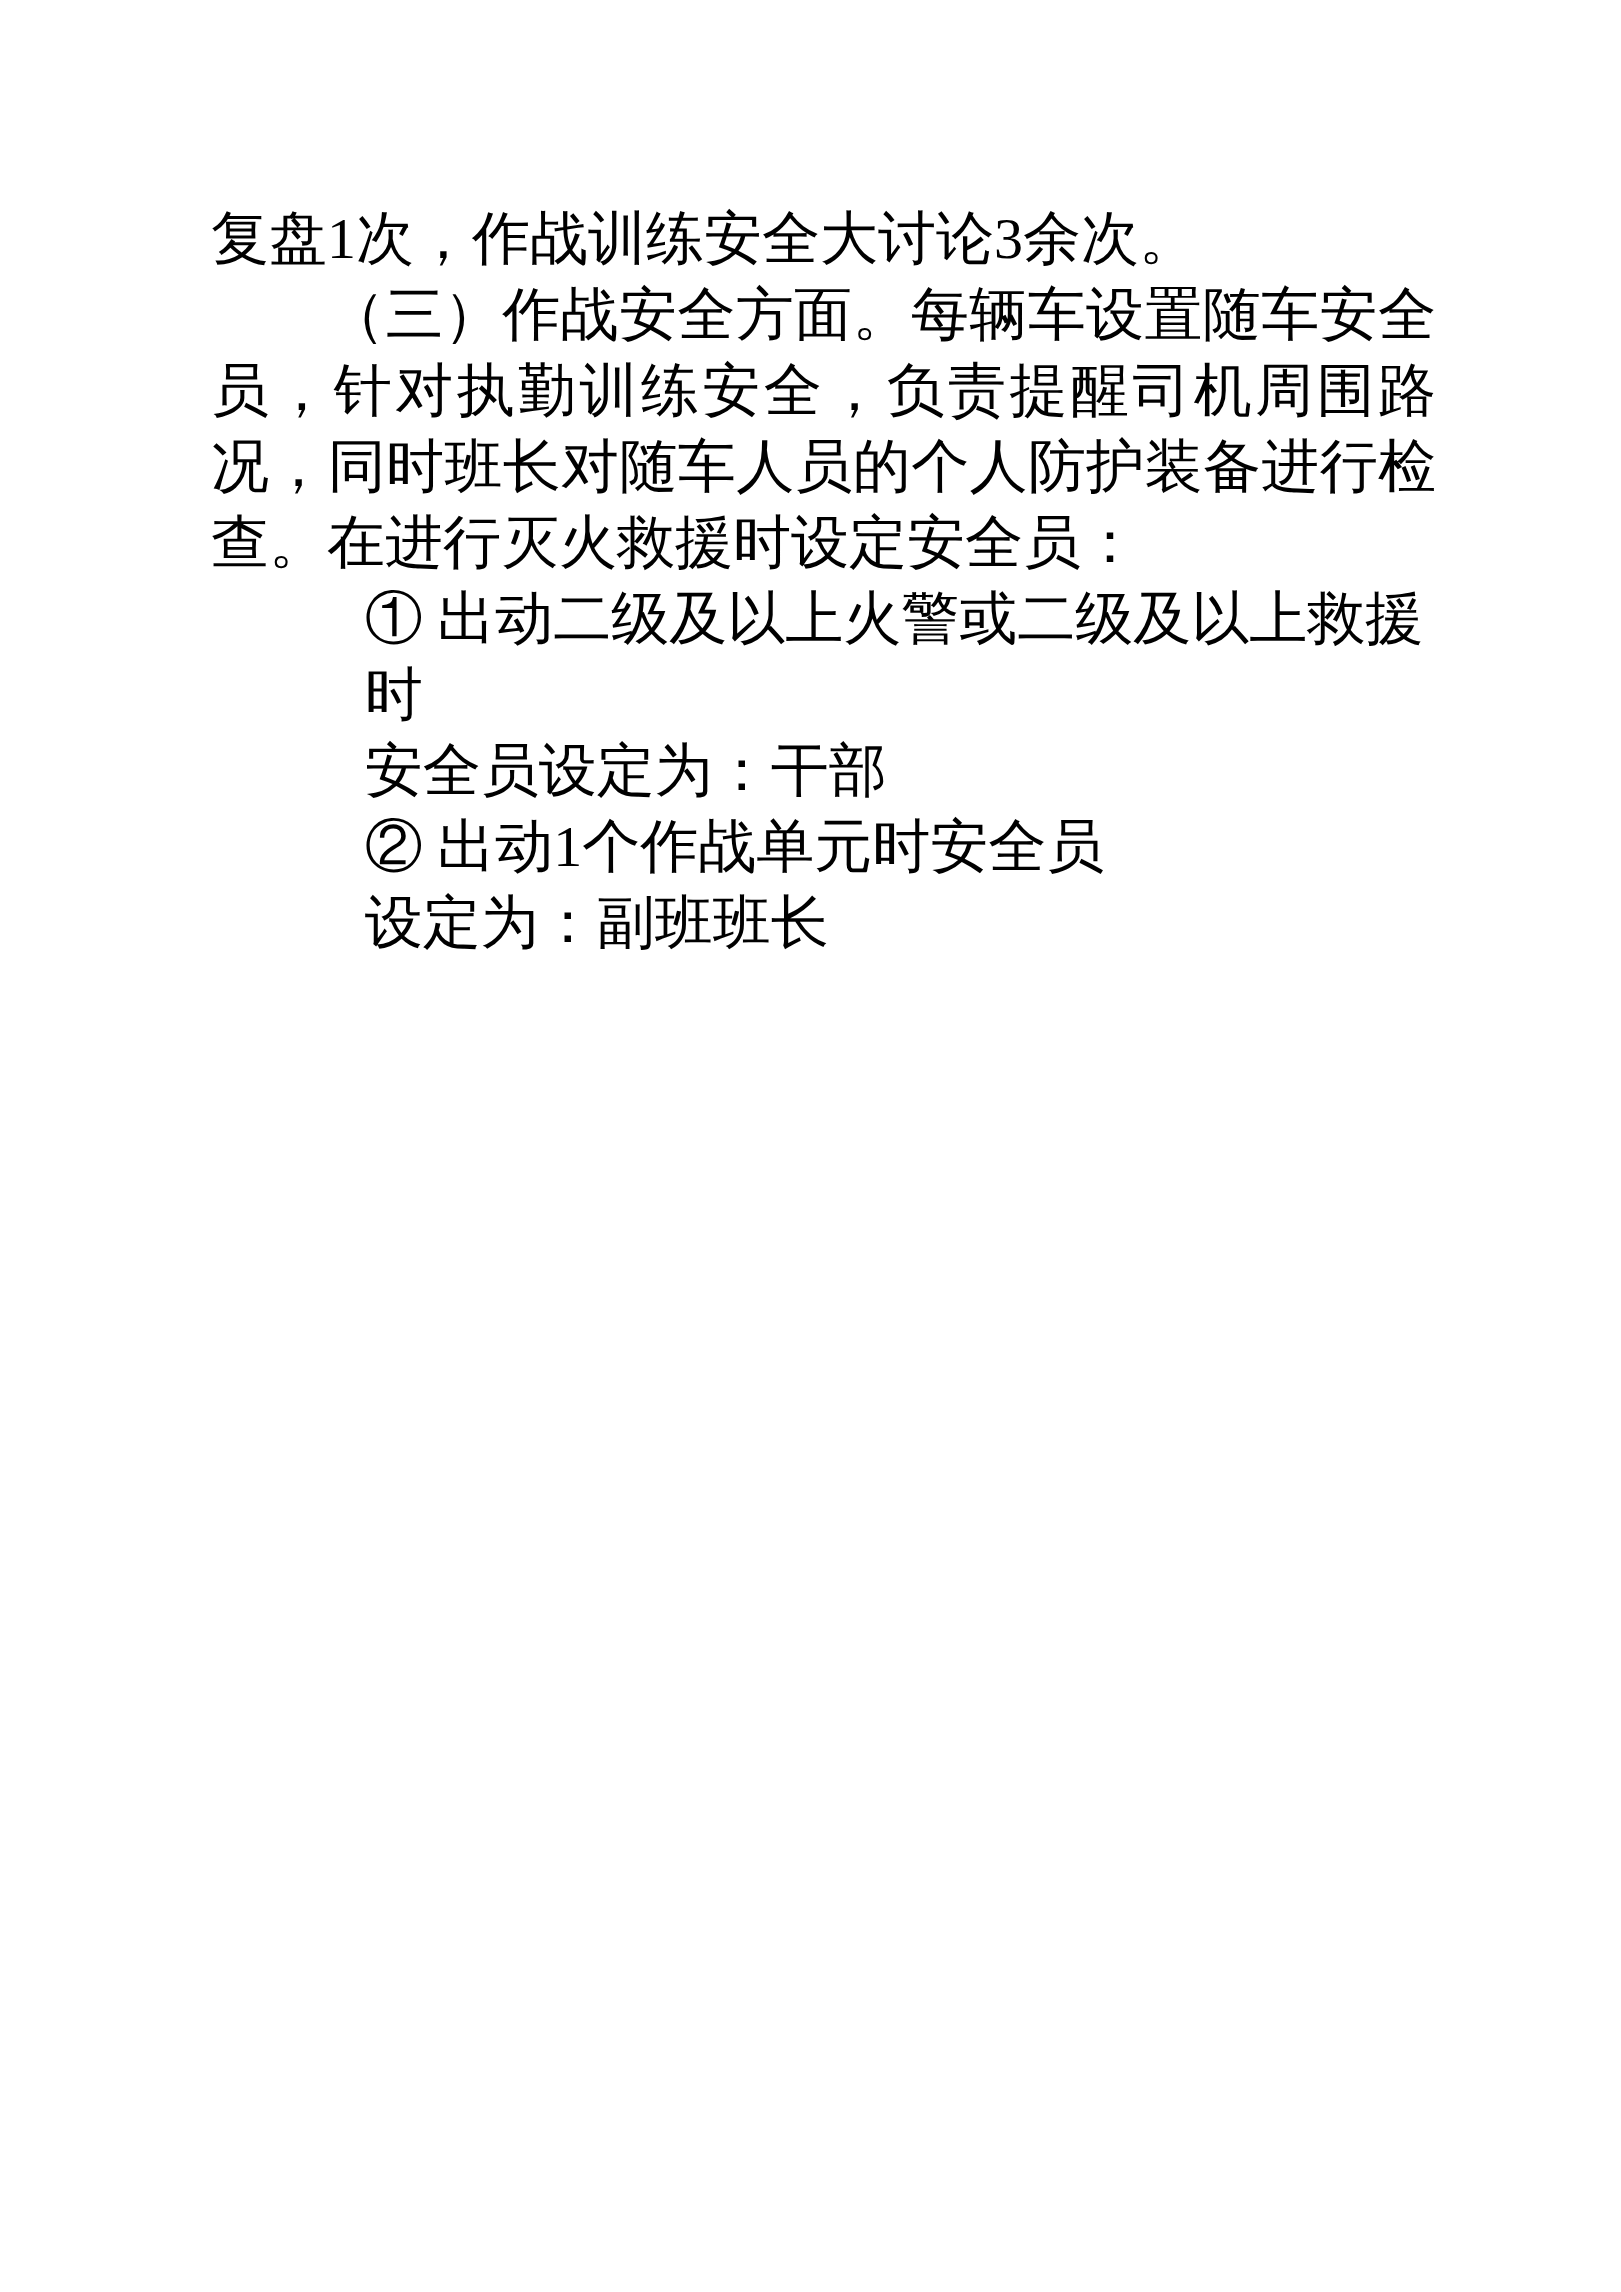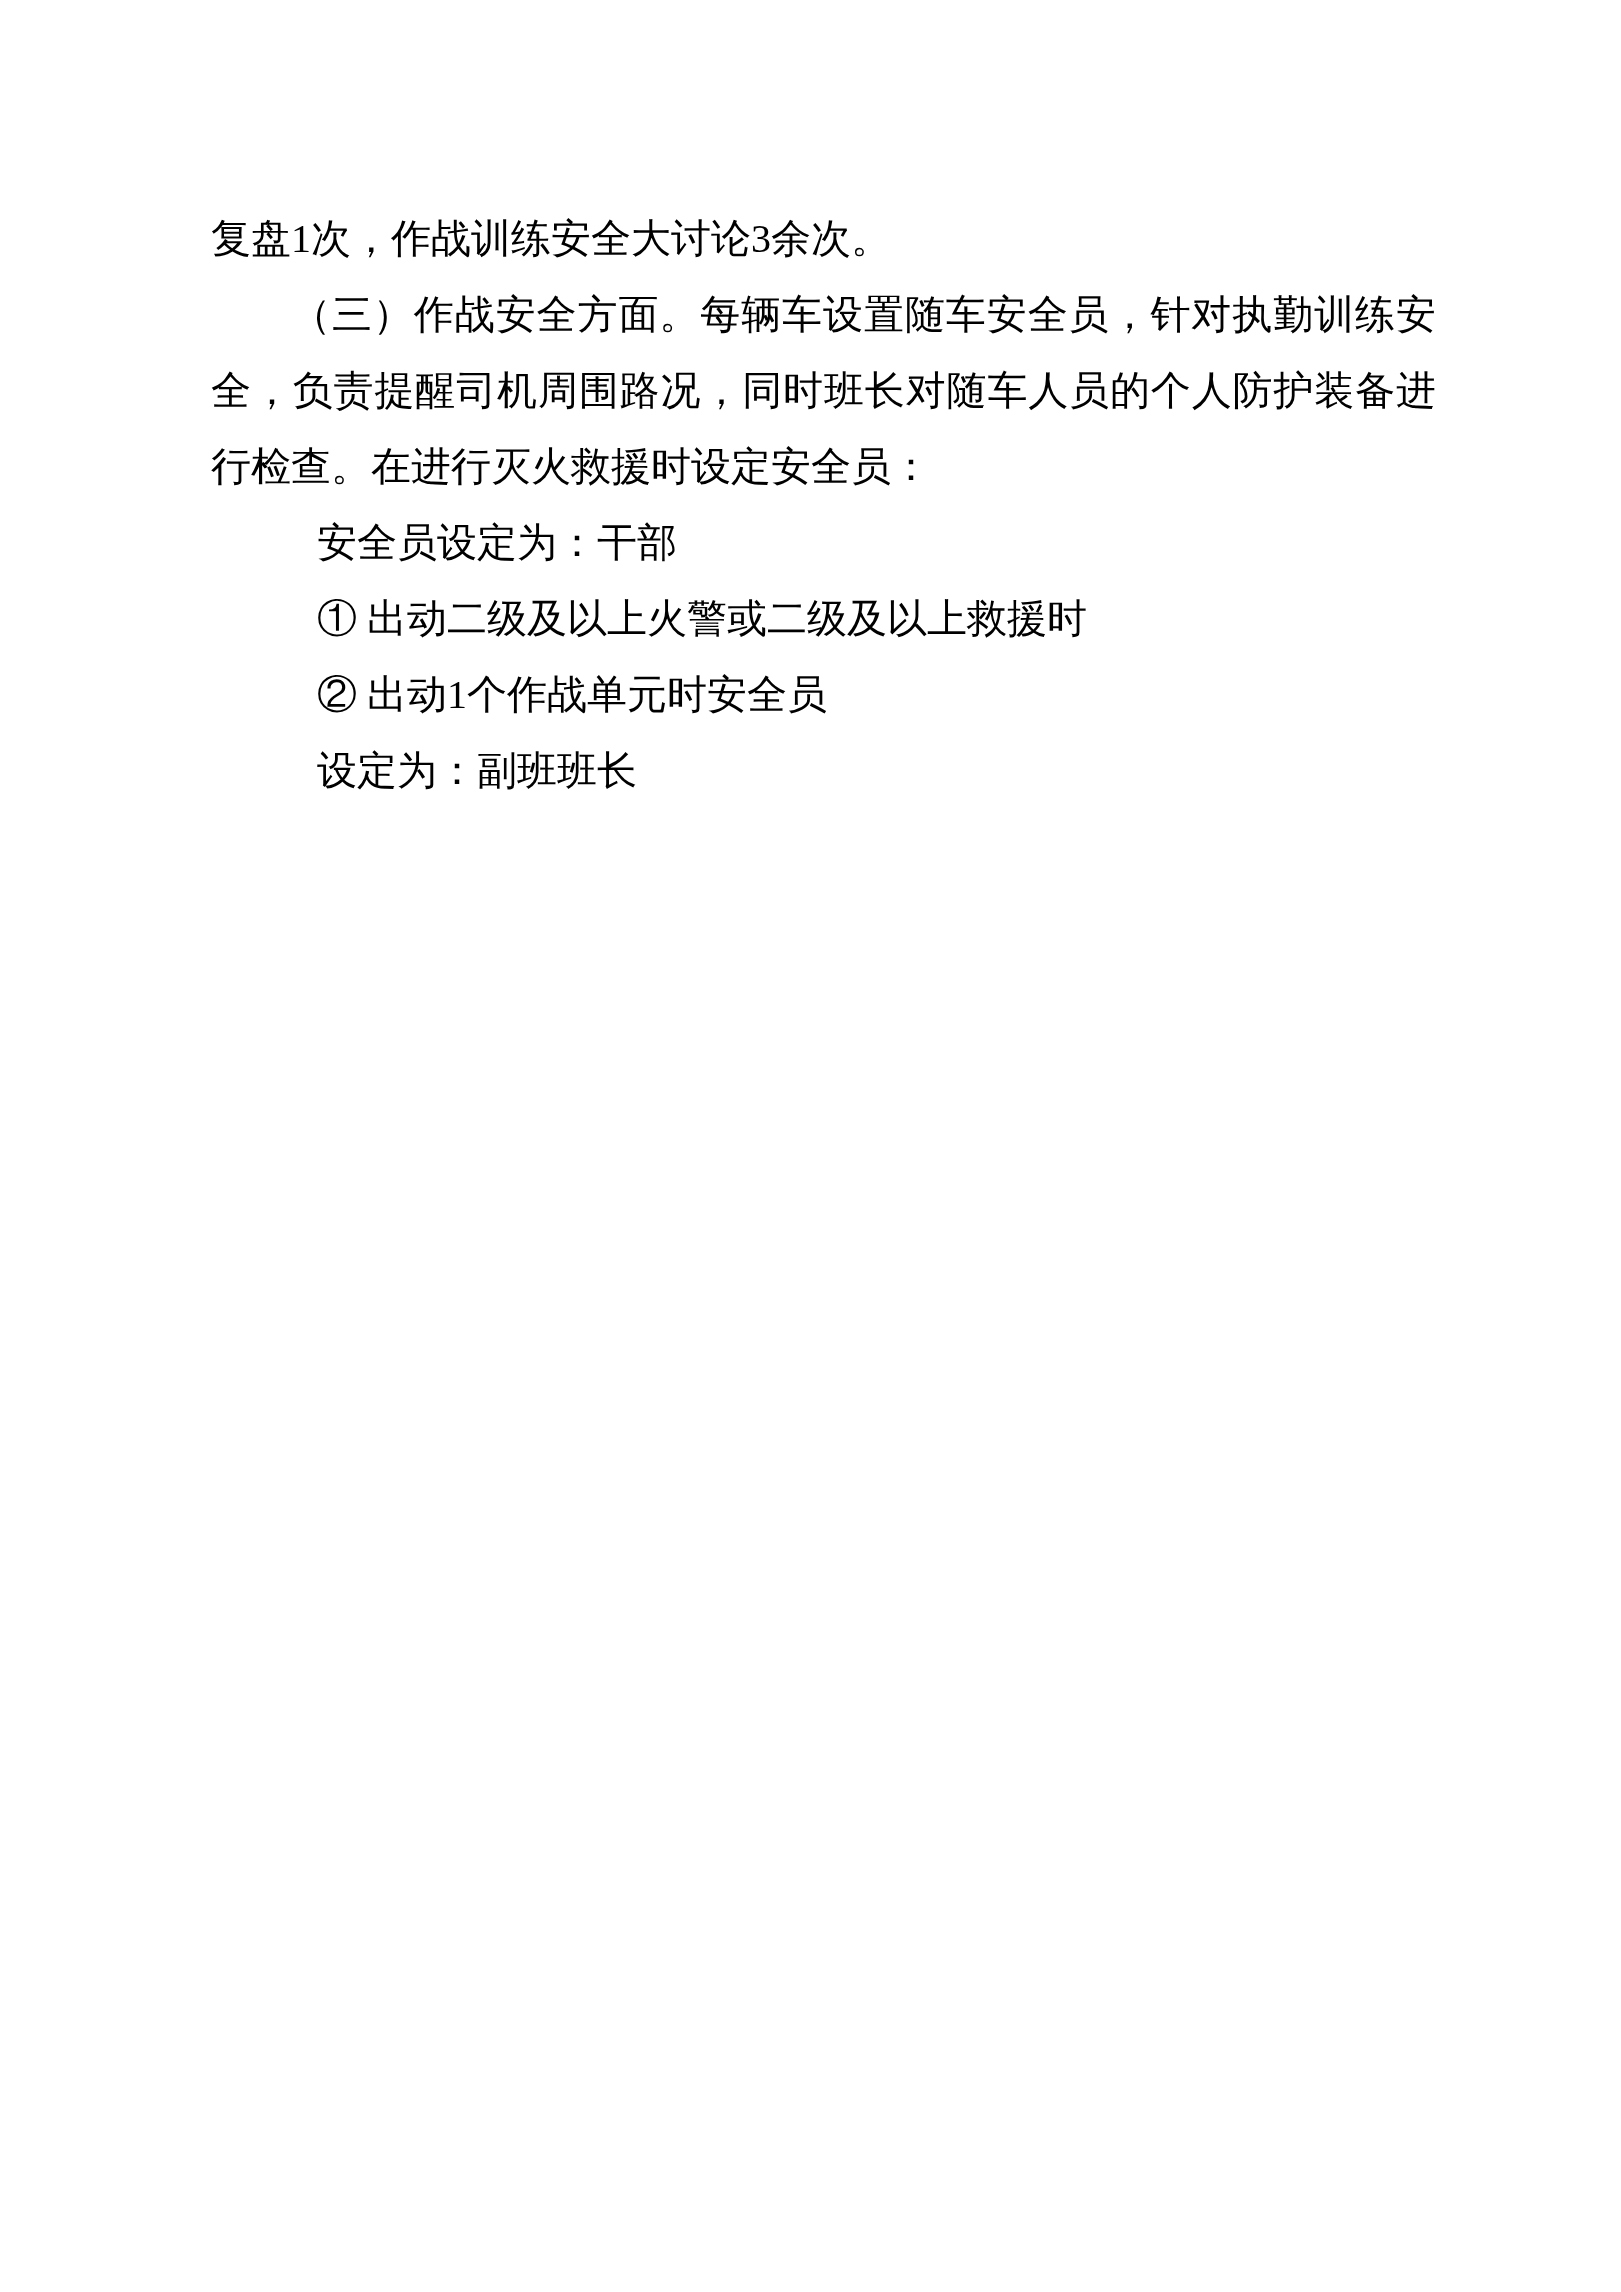--- a/index.html
+++ b/index.html
@@ -14,21 +14,21 @@
     margin: 0 auto;
     background: #ffffff;
     box-sizing: border-box;
     padding: 201px 185px 0 211px;
     overflow: hidden;
   }
   .doc-body {
     width: 1225px;
     color: #000000;
     font-family: "Liberation Serif", "DejaVu Serif", serif;
-    font-size: 40px;
+    font-size: 58px;
     line-height: 76px;
     text-align: justify;
     letter-spacing: 0;
   }
   .para {
     margin: 0;
     padding: 0;
   }
   
   .plain {
@@ -50,19 +50,19 @@
   }
 </style>
 </head>
 <body>
 
 <div class="page" style="background: rgb(255, 255, 255);">
   <div class="doc-body" style="color: rgb(0, 0, 0);">
 
   <div class="para plain">复盘1次，作战训练安全大讨论3余次。</div>
       <div class="para indent">（三）作战安全方面。每辆车设置随车安全员，针对执勤训练安全，负责提醒司机周围路况，同时班长对随车人员的个人防护装备进行检查。在进行灭火救援时设定安全员：</div>
+      <div class="para item">① 出动二级及以上火警或二级及以上救援时</div>
       <div class="para item">安全员设定为：干部</div>
-      <div class="para item">① 出动二级及以上火警或二级及以上救援时</div>
       <div class="para item">② 出动1个作战单元时安全员</div>
       <div class="para item">设定为：副班班长</div>
     </div>
 </div>
 
 
 </body></html>

